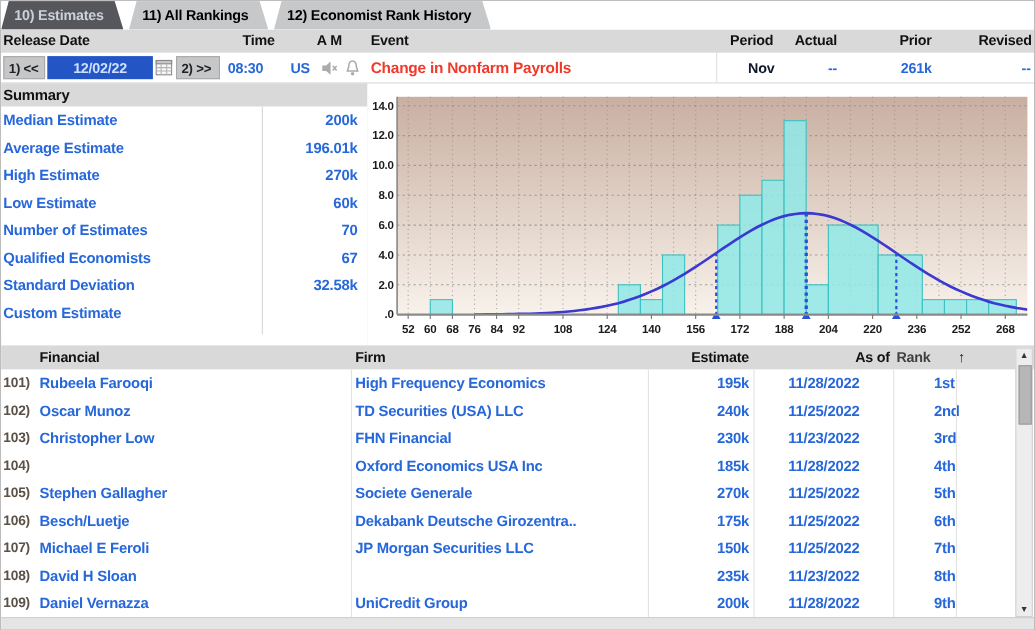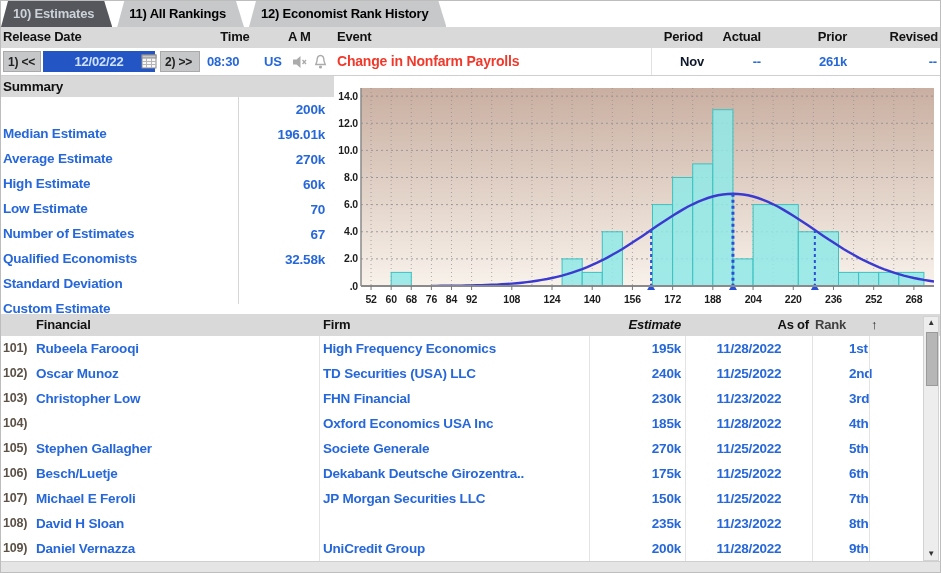--- a/index.html
+++ b/index.html
@@ -23,50 +23,50 @@
   .h-prior{left:794px;width:52px;text-align:right;}
   .h-revised{left:871px;width:66px;text-align:right;}
   
   .eventrow{position:absolute;top:47px;left:0;width:100%;height:28px;background:#fff;
     border-bottom:1px solid #cfcfcf;font-size:13px;box-sizing:border-box;}
   .eventrow .cell{position:absolute;top:0;line-height:27px;white-space:nowrap;}
   .navbtn{position:absolute;top:3px;height:21px;line-height:21px;background:#c6c7c9;color:#222;
     padding:0 4px;font-size:12px;border:1px solid #a9a9a9;box-sizing:border-box;}
   .navprev{left:2px;width:38px;}
   .navnext{left:159px;width:40px;}
-  .datefield{position:absolute;left:42px;top:3px;width:112px;height:21px;line-height:21px;
+  .datefield{position:absolute;left:42px;top:3px;width:96px;height:21px;line-height:21px;
     background:#2355c4;color:#cfe1ff;text-align:center;}
   .calbtn{position:absolute;left:140px;top:5px;width:17px;height:17px;}
   .t-time{left:206px;color:#2667d9;}
   .t-us{left:263px;color:#2667d9;}
   .ic-speaker{position:absolute;left:291px;top:7px;}
   .ic-bell{position:absolute;left:312px;top:6px;}
   .t-event{left:336px;color:#f0392b;font-size:14px;}
   .v-period{left:650px;width:52px;text-align:right;color:#0f172a;border-left:1px solid #e2e2e2;}
   .v-actual{left:708px;width:52px;text-align:right;color:#2667d9;}
   .v-prior{left:794px;width:52px;text-align:right;color:#2667d9;}
   .v-revised{left:871px;width:65px;text-align:right;color:#2667d9;}
   
   .sumtitle{position:absolute;top:75px;left:0;width:333px;height:21px;background:#d9d9d9;
     font-size:13.5px;line-height:21px;}
   .sumtitle span{margin-left:2px;}
   .summary{position:absolute;top:96px;left:0;width:333px;height:207px;background:#fff;}
   .srow{position:relative;height:25px;line-height:25px;font-size:13.5px;color:#2667d9;}
-  .slabel{position:absolute;left:2px;white-space:nowrap;margin-top:24px;}
+  .slabel{position:absolute;left:2px;white-space:nowrap;}
   .svalue{position:absolute;right:9px;white-space:nowrap;}
   .sumsep{position:absolute;left:237px;top:96px;width:1px;height:207px;background:#d6d6d6;}
   .sumborder{position:absolute;left:333px;top:75px;width:1px;height:238px;background:#e0e0e0;}
   
   .chart{position:absolute;left:333px;top:75px;width:608px;height:238px;background:#fff;}
   
   .thdr{position:absolute;top:313px;left:0;width:100%;height:22px;background:#d9d9d9;font-size:13px;}
   .thdr span{position:absolute;top:3px;white-space:nowrap;}
   .th-econ{left:35px;}
   .th-firm{left:322px;}
-  .th-est{left:592px;width:88px;text-align:right;font-style:italic;}
+  .th-est{left:592px;width:88px;text-align:right;}
   .th-asof{left:688px;width:120px;text-align:right;}
   .th-rank{left:814px;color:#404040;}
   .th-sort{left:870px;color:#222;font-weight:normal;}
   .tbody{position:absolute;top:335px;left:0;width:100%;height:225px;background:#fff;}
   .trow{position:relative;height:25px;line-height:25px;font-size:13.5px;color:#2667d9;}
   .c{position:absolute;top:0;white-space:nowrap;}
   .c.num{left:2px;width:31px;color:#5c5146;font-size:12.5px;}
   .c.econ{left:35px;}
   .c.firm{left:322px;max-width:262px;overflow:hidden;}
   .c.est{left:592px;width:88px;text-align:right;}

